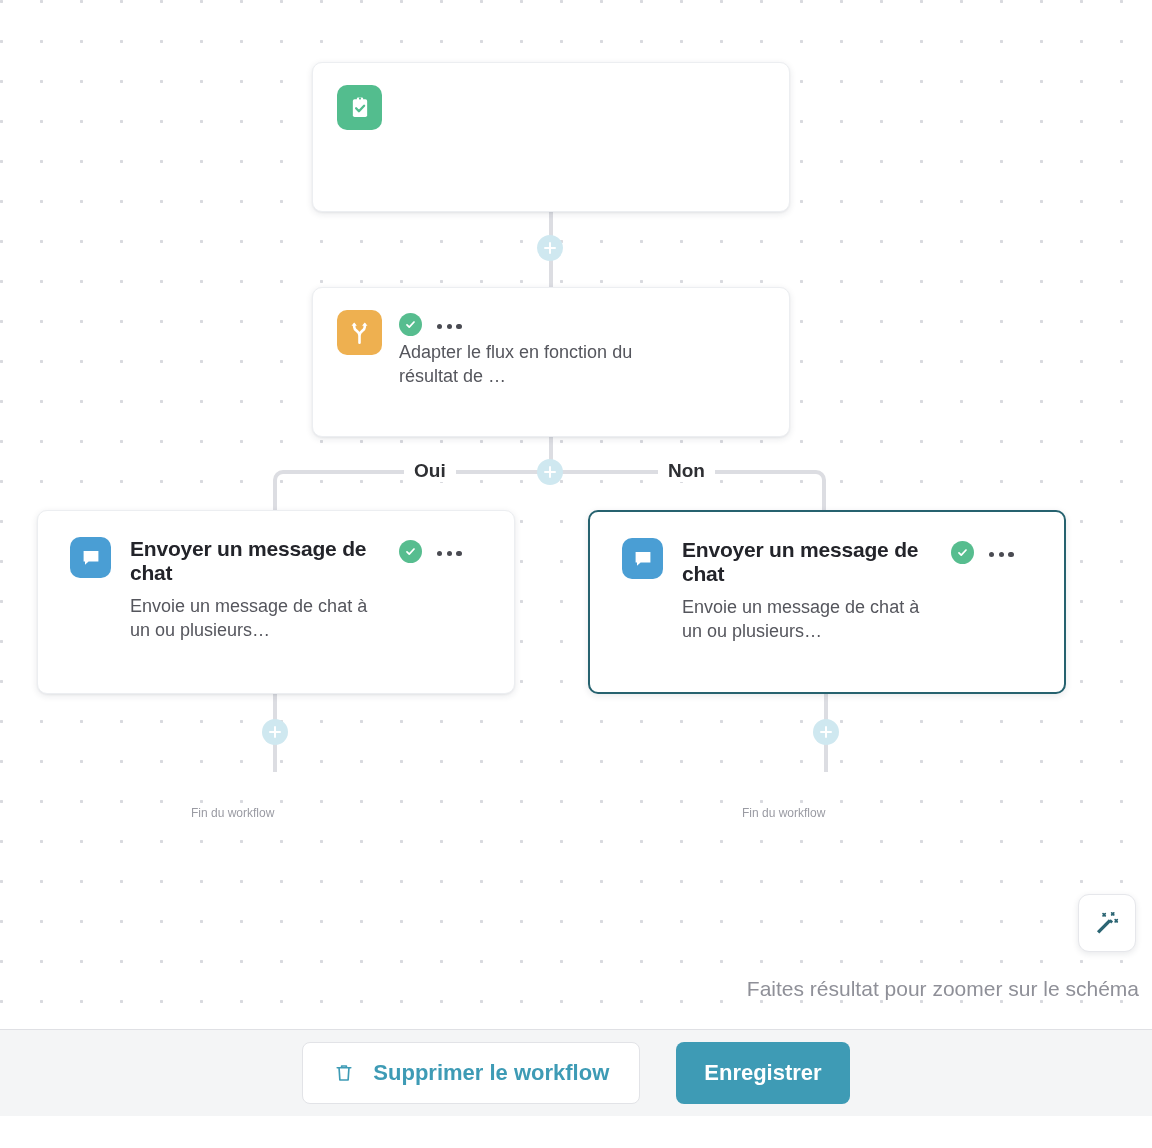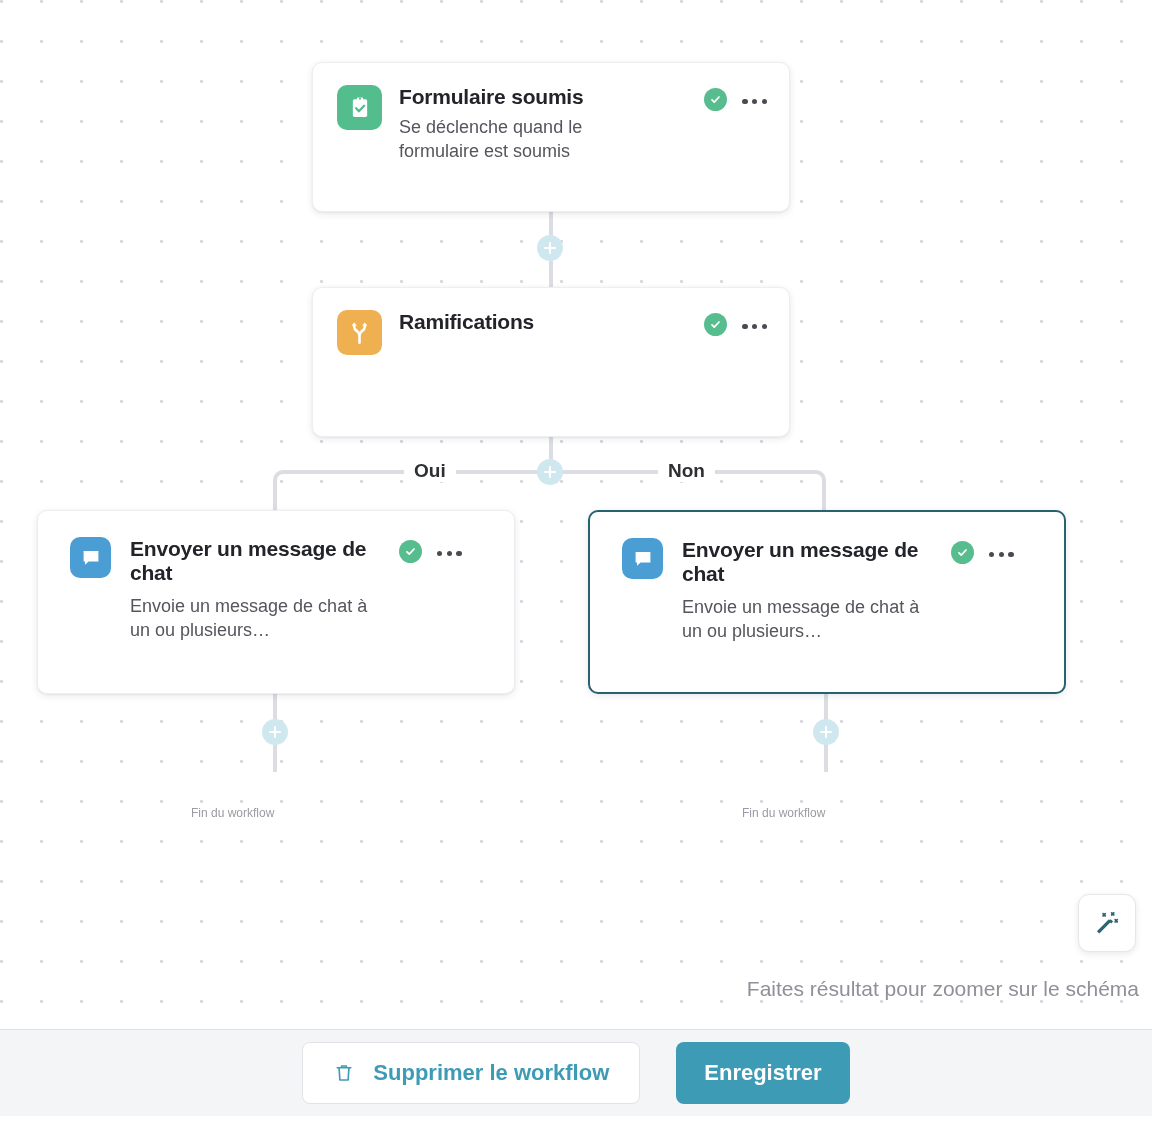--- a/index.html
+++ b/index.html
@@ -288,62 +288,46 @@
     <div class="node" style="left:312px; top:62px; width:478px; height:150px;">
       <div class="node-row">
         <div class="node-icon" style="background:#53bd8e;">
           <svg width="26" height="26" viewBox="0 0 24 24" aria-hidden="true">
             <path d="M7 4h10a1.6 1.6 0 0 1 1.6 1.6v13A1.6 1.6 0 0 1 17 20.2H7a1.6 1.6 0 0 1-1.6-1.6v-13A1.6 1.6 0 0 1 7 4z" fill="#ffffff"></path>
             <rect x="9.1" y="2.3" width="5.8" height="3.3" rx="1.1" fill="#ffffff"></rect>
             <circle cx="12" cy="3.3" r="1.0" fill="#53bd8e"></circle>
             <path d="M8.4 12.3l2.6 2.7 4.8-5.1" fill="none" stroke="#53bd8e" stroke-width="2.1" stroke-linecap="round" stroke-linejoin="round"></path>
           </svg>
         </div>
-        <div class="node-body">
-          <div class="node-head">
-            <div class="node-title">Formulaire soumis</div>
-            <div class="check-badge">
-              <svg width="13" height="13" viewBox="0 0 24 24" aria-hidden="true">
-                <path d="M5.5 12.6l4.2 4.2 8.8-9.4" fill="none" stroke="#ffffff" stroke-width="3.2" stroke-linecap="round" stroke-linejoin="round"></path>
-              </svg>
-            </div>
-            <div class="dots-menu">
-              <i></i>
-                <i></i>
-                <i></i>
-            </div>
-          </div>
-          <div class="node-desc" style="max-width:250px;">Se déclenche quand le formulaire est soumis</div>
-        </div>
       </div>
     </div>
 
     <div class="node" style="left:312px; top:287px; width:478px; height:150px;">
       <div class="node-row">
         <div class="node-icon" style="background:#eeb050;">
           <svg width="27" height="27" viewBox="0 0 24 24" aria-hidden="true">
             <path d="M12 21v-6.2c0-2.1-1.0-3.1-2.2-4.0C8.4 9.8 7.3 9.0 7.3 7.0V5.2M12 14.8c0-2.1 1.0-3.1 2.2-4.0 1.4-1.0 2.5-1.8 2.5-3.8V5.2" fill="none" stroke="#ffffff" stroke-width="2.3" stroke-linecap="round" stroke-linejoin="round"></path>
             <path d="M7.3 3.2l2.4 2.7H4.9z" fill="#ffffff"></path>
             <path d="M16.7 3.2l2.4 2.7h-4.8z" fill="#ffffff"></path>
           </svg>
         </div>
         <div class="node-body">
           <div class="node-head">
-            <div class="node-title">Ramifications</div>
             <div class="check-badge">
               <svg width="13" height="13" viewBox="0 0 24 24" aria-hidden="true">
                 <path d="M5.5 12.6l4.2 4.2 8.8-9.4" fill="none" stroke="#ffffff" stroke-width="3.2" stroke-linecap="round" stroke-linejoin="round"></path>
               </svg>
             </div>
             <div class="dots-menu">
               <i></i>
                 <i></i>
                 <i></i>
             </div>
           </div>
+          <div class="node-desc" style="max-width:262px;">Adapter le flux en fonction du résultat de …</div>
         </div>
       </div>
     </div>
 
     <div class="node" style="left:37px; top:510px; width:478px; height:184px; padding:26px 20px 22px 32px;">
       <div class="node-row" style="gap:19px;">
         <div class="node-icon" style="background:#4a9ed4; width:41px; height:41px; flex:0 0 41px;">
           <svg width="24" height="24" viewBox="0 0 24 24" aria-hidden="true">
             <path d="M4.6 5.0h14.8v10.4H9.6l-3.6 3.3v-3.3H4.6z" fill="#ffffff"></path>
           </svg>

